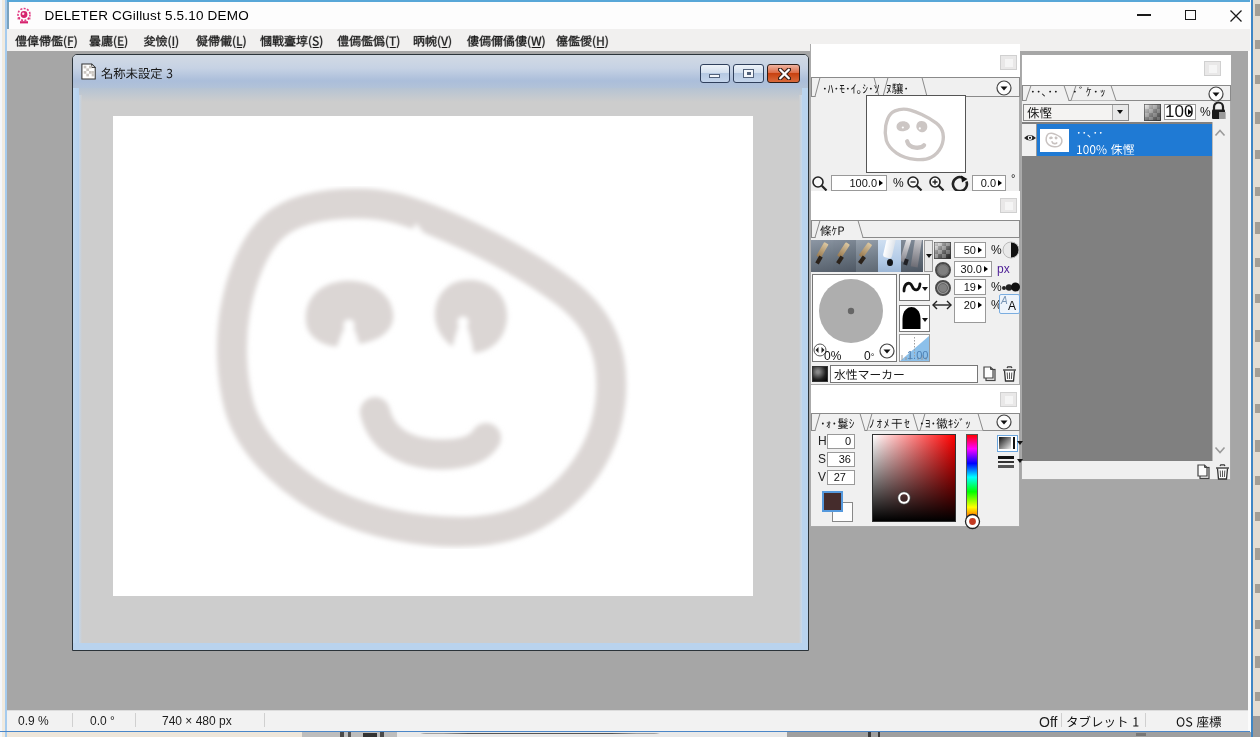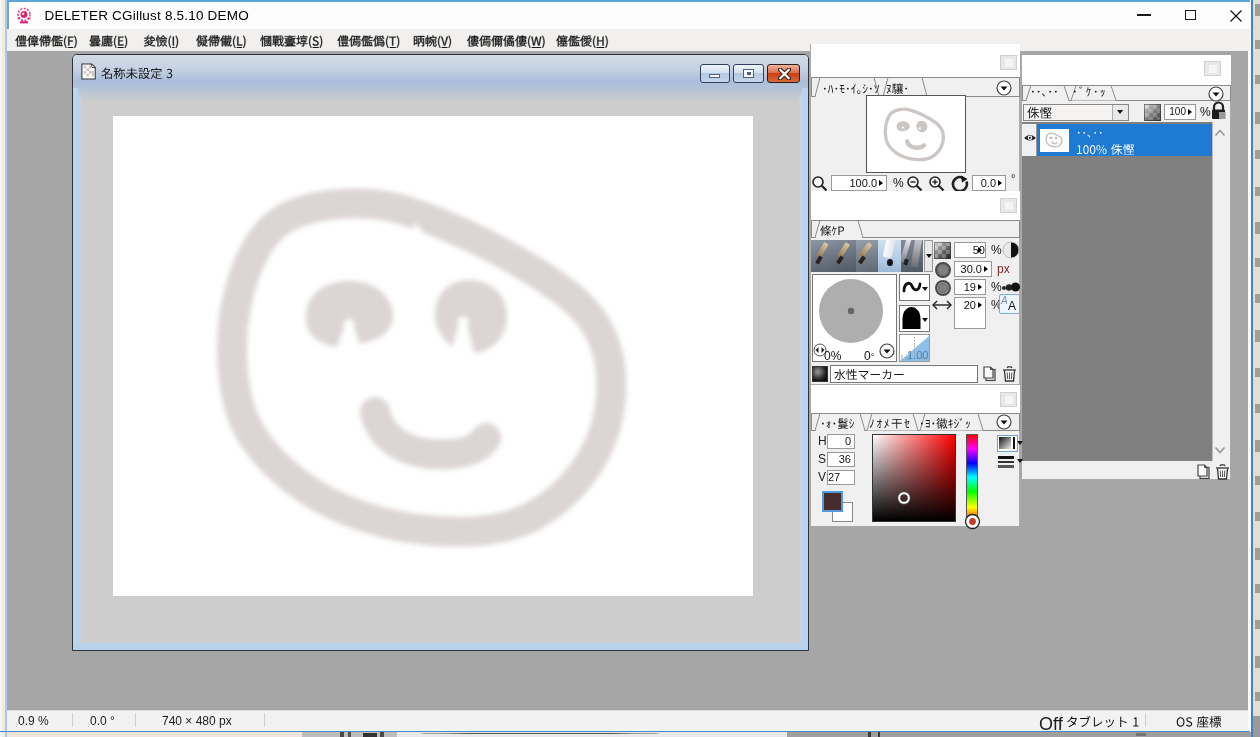--- a/index.html
+++ b/index.html
@@ -62,34 +62,34 @@
  <div class="abs" style="left:0;top:0;width:100%;height:2px;background:#58a7d8"></div>
  <div class="abs" style="left:0;top:2px;width:2px;height:27px;background:#7aa2be"></div>
  <svg class="abs" style="left:9px;top:6.5px" width="16" height="17" viewBox="0 0 16 17">
   <circle cx="8" cy="7.5" r="6" fill="none" stroke="#e23a84" stroke-width="1.6" stroke-dasharray="2 1.4"></circle>
   <circle cx="8" cy="7.5" r="3.4" fill="#d6246e"></circle>
   <circle cx="7.2" cy="6.7" r="1.2" fill="#fff" opacity=".85"></circle>
   <rect x="4" y="14.2" width="8" height="2.2" fill="#d6246e"></rect>
   <rect x="1.5" y="10.5" width="2.5" height="2" fill="#d6246e" opacity=".7"></rect>
   <rect x="12" y="10.5" width="2.5" height="2" fill="#d6246e" opacity=".7"></rect>
  </svg>
- <div class="abs" style="left:37.5px;top:7.5px;font-size:13.5px;color:#000;letter-spacing:.2px">DELETER CGillust 8.5.10 DEMO</div>
+ <div class="abs" style="left:37.5px;top:7.5px;font-size:13.5px;color:#000;letter-spacing:.2px">DELETER CGillust 5.5.10 DEMO</div>
  <div class="abs" style="left:1130px;top:14.2px;width:14px;height:1.6px;background:#1a1a1a"></div>
  <div class="abs" style="left:1178px;top:9.8px;width:11px;height:10.5px;border:1.3px solid #1a1a1a"></div>
  <svg class="abs" style="left:1223px;top:9.5px" width="12" height="12" viewBox="0 0 12 12">
   <path d="M0.5 0.5 L11.5 11.5 M11.5 0.5 L0.5 11.5" stroke="#1a1a1a" stroke-width="1.3"></path>
  </svg>
 </div>
 <div class="abs" style="left:7px;top:29px;width:1243px;height:22px;background:#f1f0ef"></div>
 <div class="abs" style="left:7px;top:51px;width:1241px;height:659px;background:#a6a6a6"></div>
 <div class="abs" style="left:7px;top:710px;width:1241px;height:20.5px;background:#f2f2f2;border-top:1px solid #dcdcdc"></div>
 <div class="abs" style="left:18px;top:714px;font-size:12px;color:#1c1c1c;z-index:62">0.9 %</div>
 <div class="abs" style="left:90px;top:714px;font-size:12px;color:#1c1c1c;z-index:62">0.0 °</div>
 <div class="abs" style="left:162px;top:714px;font-size:12px;color:#1c1c1c;z-index:62">740 × 480 px</div>
-<div class="abs" style="left:1039px;top:714px;font-size:18px;color:#1c1c1c;z-index:62">Off</div>
+<div class="abs" style="left:1039px;top:714px;font-size:14px;color:#1c1c1c;z-index:62">Off</div>
 <div class="sep" style="left:72px;top:713px;height:14px"></div>
 <div class="sep" style="left:135px;top:713px;height:14px"></div>
 <div class="sep" style="left:264px;top:713px;height:14px"></div>
 <div class="sep" style="left:1061px;top:713px;height:14px"></div>
 <div class="sep" style="left:1145px;top:713px;height:14px"></div>
 
 <div class="abs" style="left:72px;top:54px;width:737px;height:597px;border:1.3px solid #2b3339;border-radius:5px 5px 0 0;background:#cdcdcd;overflow:hidden;box-shadow:inset 0 0 0 1px rgba(255,255,255,.35)">
  <div class="abs" style="left:0;top:0;width:100%;height:33px;background:linear-gradient(#d2dae4 0%,#c6d2e4 40%,#abbeda 78%,#b2c2d8 100%)"></div>
  <div class="abs" style="left:0;top:33px;width:100%;height:14px;background:linear-gradient(#b5c3d3,#cdcdcd)"></div>
  <div class="abs" style="left:0;top:33px;width:6px;height:561px;background:linear-gradient(90deg,#c0d8f0,#b5d1ee)"></div>
@@ -274,53 +274,53 @@
         <rect width="4" height="4" fill="#555"></rect>
         <rect x="4" y="4" width="4" height="4" fill="#555"></rect>
       </pattern>
     </defs>
     <rect x="0.5" y="0.5" width="16" height="16" fill="url(#gfade)" stroke="none"></rect>
     <linearGradient id="gfade" x1="0" y1="0" x2="1" y2="1">
       <stop offset="0" stop-color="#fff" stop-opacity=".8"></stop>
       <stop offset="1" stop-color="#000" stop-opacity=".6"></stop>
     </linearGradient>
   </svg>
-<div class="fld" style="left:954px;top:242px;width:32px;height:16px;font-size:11px;line-height:14px;">50</div>
+<div class="fld" style="left:954px;top:242px;width:32px;height:16px;font-size:11px;line-height:14px;padding-right:9px">50</div>
 <div class="tri" style="left:978px;top:246.5px"></div>
 <div class="abs" style="left:991px;top:243px;font-size:12px;color:#111;z-index:6">%</div>
 <svg class="abs" style="left:1002px;top:241px;z-index:6" width="18" height="18" viewBox="0 0 18 18">
     <circle cx="9" cy="9" r="8" fill="#e9e9e9"></circle>
     <path d="M9 1 A8 8 0 0 1 9 17 Z" fill="#111"></path>
     <circle cx="9" cy="9" r="8" fill="none" stroke="#bbb"></circle>
   </svg>
 <svg class="abs" style="left:934px;top:261px;z-index:6" width="18" height="18" viewBox="0 0 18 18">
     <circle cx="9" cy="9" r="7" fill="#9a9a9a" stroke="#4a4a4a" stroke-width="2"></circle>
     <circle cx="9" cy="9" r="5.5" fill="#808080" stroke="#666" stroke-width="1"></circle>
   </svg>
 <div class="fld" style="left:954px;top:261px;width:38px;height:16px;font-size:11px;line-height:14px;padding-right:9px">30.0</div>
 <div class="tri" style="left:984px;top:265.5px"></div>
-<div class="abs" style="left:997px;top:262px;font-size:12px;color:#7f1d1d;z-index:6">px</div>
+<div class="abs" style="left:997px;top:262px;font-size:12px;color:#4c1d95;z-index:6">px</div>
 <svg class="abs" style="left:934px;top:279px;z-index:6" width="18" height="18" viewBox="0 0 18 18">
     <circle cx="9" cy="9" r="7" fill="#9a9a9a" stroke="#4a4a4a" stroke-width="2"></circle>
     <circle cx="9" cy="9" r="4.5" fill="#808080" stroke="#666" stroke-width="1"></circle>
   </svg>
 <div class="fld" style="left:954px;top:279px;width:32px;height:16px;font-size:11px;line-height:14px;padding-right:9px">19</div>
 <div class="tri" style="left:978px;top:283.5px"></div>
 <div class="abs" style="left:991px;top:280px;font-size:12px;color:#111;z-index:6">%</div>
 <svg class="abs" style="left:1000px;top:280px;z-index:6" width="20" height="15" viewBox="0 0 20 15">
     <circle cx="4" cy="8" r="2" fill="#222"></circle>
     <circle cx="9" cy="7.5" r="3.2" fill="#222"></circle>
     <circle cx="15.5" cy="7" r="4.5" fill="#111"></circle>
   </svg>
 <svg class="abs" style="left:932px;top:297px;z-index:6" width="20" height="16" viewBox="0 0 20 16">
     <path d="M1 8 L19 8" stroke="#222" stroke-width="1.4"></path>
     <path d="M5 4 L1 8 L5 12" fill="none" stroke="#222" stroke-width="1.4"></path>
     <path d="M15 4 L19 8 L15 12" fill="none" stroke="#222" stroke-width="1.4"></path>
   </svg>
-<div class="fld" style="left:954px;top:297px;width:32px;height:32px;font-size:11px;line-height:14px;padding-right:9px">20</div>
+<div class="fld" style="left:954px;top:297px;width:32px;height:26px;font-size:11px;line-height:14px;padding-right:9px">20</div>
 <div class="tri" style="left:978px;top:301.5px"></div>
 <div class="abs" style="left:991px;top:298px;font-size:12px;color:#111;z-index:6">%</div>
 <div class="abs" style="left:999px;top:294px;width:21px;height:20px;border:1.4px solid #7aade0;border-radius:2px;z-index:6;background:#eef4fb"></div>
 <div class="abs" style="left:1001px;top:295px;font-size:10px;color:#7a96b5;z-index:7;font-style:italic">A</div>
 <div class="abs" style="left:1008px;top:299px;font-size:12px;color:#111;z-index:7">A</div>
 <div class="abs" style="left:812px;top:366px;width:16px;height:16px;z-index:6;background:radial-gradient(circle at 35% 35%, #888 10%, #222 60%, #000);border:1px solid #333"></div>
 <div class="abs" style="left:830px;top:364.5px;width:148px;height:18px;background:#fff;border:1px solid #777;z-index:5"></div>
 <svg class="abs" style="left:982px;top:366px;z-index:6" width="16" height="16" viewBox="0 0 16 16">
     <rect x="4" y="3.5" width="9" height="11" fill="#e8e8e8" stroke="#444" stroke-width="1.2"></rect>
     <path d="M2 1 L8.5 1 L11 3.5 L11 12 L2 12 Z" fill="#fdfdfd" stroke="#444" stroke-width="1.2"></path>
@@ -344,21 +344,21 @@
   </svg>
 <svg class="abs" style="left:996px;top:414px;z-index:6" width="16" height="16" viewBox="0 0 16 16">
     <circle cx="8" cy="8" r="7" fill="#fdfdfd" stroke="#444" stroke-width="1.2"></circle>
     <path d="M4.5 6.5 L11.5 6.5 L8 10.5 Z" fill="#111"></path>
   </svg>
 <div class="abs" style="left:818px;top:434px;font-size:12px;color:#222;z-index:6">H</div>
 <div class="fld" style="left:827px;top:434px;width:28px;height:15px;line-height:13px;padding-right:3px;font-size:11px;z-index:6">0</div>
 <div class="abs" style="left:818px;top:452px;font-size:12px;color:#222;z-index:6">S</div>
 <div class="fld" style="left:827px;top:452px;width:28px;height:15px;line-height:13px;padding-right:3px;font-size:11px;z-index:6">36</div>
 <div class="abs" style="left:818px;top:470px;font-size:12px;color:#222;z-index:6">V</div>
-<div class="fld" style="left:827px;top:470px;width:28px;height:15px;line-height:13px;padding-right:14px;font-size:11px;z-index:6">27</div>
+<div class="fld" style="left:827px;top:470px;width:28px;height:15px;line-height:13px;padding-right:8px;font-size:11px;z-index:6">27</div>
 <div class="abs" style="left:832px;top:502px;width:21px;height:20px;background:#fdfdfd;border:1px solid #888;z-index:5"></div>
 <div class="abs" style="left:822px;top:491px;width:21px;height:21px;background:#452c2c;border:2px solid #5599dd;z-index:6"></div>
 <div class="abs" style="left:872px;top:434px;width:84px;height:88px;z-index:5;border:1px solid #333;background:linear-gradient(to top,#000,rgba(0,0,0,0)),linear-gradient(to right,#fff,#f00)"></div>
 <svg class="abs" style="left:896px;top:490px;z-index:7" width="16" height="16" viewBox="0 0 16 16">
     <circle cx="8" cy="8" r="5" fill="none" stroke="#fff" stroke-width="2.4"></circle>
     <circle cx="8" cy="8" r="6.3" fill="none" stroke="#333" stroke-width="0.8"></circle>
   </svg>
 <div class="abs" style="left:966px;top:434px;width:12px;height:88px;z-index:5;border:0.5px solid #555;background:linear-gradient(#f00 0%,#f0f 16%,#00f 33%,#0ff 49%,#0f0 66%,#ff0 84%,#f80 93%,#f00 100%)"></div>
 <svg class="abs" style="left:964px;top:513px;z-index:7" width="17" height="17" viewBox="0 0 17 17">
     <circle cx="8.5" cy="8.5" r="7" fill="#fff"></circle>
@@ -400,21 +400,21 @@
       <rect x="9" y="9" width="4" height="4"></rect>
       <rect x="5" y="13" width="4" height="3"></rect>
       <rect x="13" y="13" width="3" height="3"></rect>
     </g>
     <rect x="0.5" y="0.5" width="16" height="16" fill="url(#gf2)"></rect>
     <linearGradient id="gf2" x1="0" y1="0" x2="1" y2="1">
       <stop offset="0" stop-color="#fff" stop-opacity=".7"></stop>
       <stop offset="1" stop-color="#000" stop-opacity=".5"></stop>
     </linearGradient>
   </svg>
-<div class="fld" style="left:1164px;top:104px;width:32px;height:16px;font-size:10px;line-height:14px;padding-right:9px">100</div>
+<div class="fld" style="left:1164px;top:104px;width:32px;height:16px;font-size:17px;line-height:14px;padding-right:9px">100</div>
 <div class="tri" style="left:1188px;top:108.5px"></div>
 <div class="abs" style="left:1200px;top:105px;font-size:12px;color:#111;z-index:6">%</div>
 <svg class="abs" style="left:1209px;top:101px;z-index:6" width="20" height="20" viewBox="0 0 20 20">
     <path d="M5 9 L5 6 A4.5 4.5 0 0 1 14 6 L14 9" fill="none" stroke="#222" stroke-width="2.2"></path>
     <rect x="3" y="8.5" width="13" height="9.5" rx="1" fill="#1c1c1c"></rect>
     <rect x="10" y="11" width="7" height="7" fill="#b0b0b0" opacity=".85"></rect>
   </svg>
 <div class="abs" style="left:1022px;top:122px;width:190px;height:339px;background:#808080;z-index:4"></div>
 <div class="abs" style="left:1022px;top:124px;width:190px;height:32px;background:#1f7ad4;z-index:5"></div>
 <div class="abs" style="left:1022px;top:124px;width:15px;height:32px;background:#f0f0f0;border-right:1px solid #999;z-index:5"></div>

